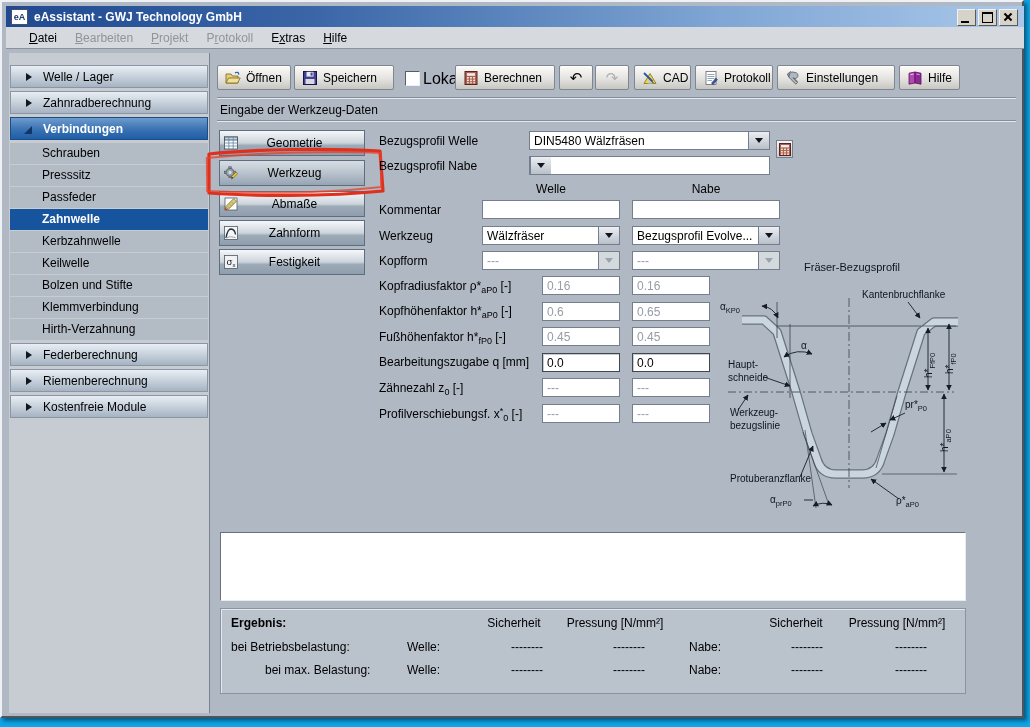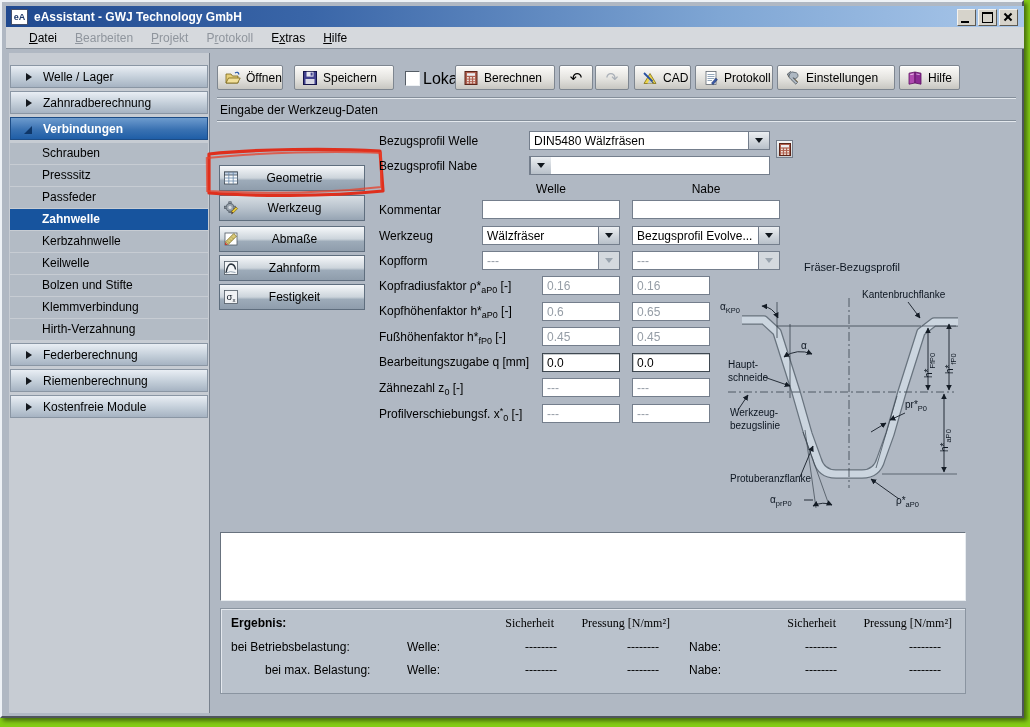--- a/index.html
+++ b/index.html
@@ -1,16 +1,16 @@
 <!DOCTYPE html>
 <html><head>
 <meta charset="utf-8">
 <style>
   html,body{margin:0;padding:0;}
-  .stage{position:relative;width:1030px;height:727px;background:#84cc16;
+  .stage{position:relative;width:1030px;height:727px;background:#0ea5e9;
     font-family:"Liberation Sans",sans-serif;overflow:hidden;color:#000;}
   .win-frame{position:absolute;left:0;top:0;width:1020px;height:714px;background:#b0b8c3;
     border-top:2px solid #eef2f6;border-left:2px solid #eef2f6;
     border-right:2px solid #4e545c;border-bottom:2px solid #4e545c;
     box-shadow:3px 3px 4px rgba(0,0,0,.45);}
   .titlebar{position:absolute;left:4px;top:4px;width:1018px;height:21px;
     background:linear-gradient(to right,#20498f,#3a66a8 30%,#7fa6d4 70%,#a9c7ea);
     display:flex;align-items:center;color:#fff;font-size:12px;font-weight:bold;}
   .app-icon{width:15px;height:14px;background:#fff;border:1px solid #46506a;margin:0 6px 0 5px;
     font-size:9px;font-weight:bold;color:#203a6a;display:flex;align-items:center;justify-content:center;}
@@ -44,21 +44,21 @@
     border:1px solid #7e8690;border-radius:2px;display:flex;align-items:center;gap:5px;
     padding:0 7px;font-size:12px;box-sizing:border-box;box-shadow:inset 0 1px 0 #fff;}
   .tb-btn.disabled{color:#aab0b8;}
   .icon16{width:16px;height:16px;flex:0 0 16px;display:inline-block;}
   .checkbox{position:absolute;left:403px;top:69px;width:13px;height:13px;background:#fff;
     border:1px solid;border-color:#555d66 #eef1f4 #eef1f4 #555d66;}
   .etch{position:absolute;left:215px;width:799px;height:0;border-top:1px solid #848e9a;border-bottom:1px solid #e4e9ee;}
   .section-title{position:absolute;left:218px;top:101px;font-size:12px;}
   .nav-btn{position:absolute;left:217px;width:146px;height:26px;
     background:linear-gradient(#f6f8fa,#ccd4db 50%,#9dabb9 60%,#8f9dac);
-    border:1px solid #5f6e7e;display:flex;align-items:center;font-size:12px;box-sizing:border-box;margin-top:35px;}
+    border:1px solid #5f6e7e;display:flex;align-items:center;font-size:12px;box-sizing:border-box;}
   .nav-btn .icon16{margin-left:3px;}
   .nav-btn .lab{flex:1;text-align:center;margin-right:14px;}
   .nav-btn.pressed{background:linear-gradient(#d7dde3,#b9c3cd 50%,#96a4b3);}
   .flabel{position:absolute;left:377px;font-size:12px;white-space:nowrap;}
   .sub{font-size:9px;vertical-align:-3px;}
   .sup{font-size:9px;vertical-align:4px;}
   .tfield{position:absolute;height:19px;background:#fff;border:1px solid #747e8c;box-sizing:border-box;
     font-size:12px;font-family:"Liberation Sans",sans-serif;padding:0 4px;display:flex;align-items:center;color:#000;}
   .tfield.gray{color:#959da6;}
   .tfield.focusy{border-color:#3e4851;box-shadow:inset 1px 1px 0 rgba(40,50,60,.25);}
@@ -74,21 +74,21 @@
   .combo.disabled .arrow i{border-top-color:#9aa4ae;}
   .colhead{position:absolute;top:180px;font-size:12px;text-align:center;}
   .small-btn{position:absolute;left:774px;top:138px;width:17px;height:18px;
     background:linear-gradient(#f4f5f6,#c9cdd2);border:1px solid #747e8c;box-sizing:border-box;
     display:flex;align-items:center;justify-content:center;}
   .msgbox{position:absolute;left:218px;top:530px;width:744px;height:67px;background:#fff;
     border:1px solid;border-color:#68727e #e8ecf0 #e8ecf0 #68727e;}
   .results{position:absolute;left:218px;top:606px;width:744px;height:84px;background:#bac2cc;
     border:1px solid #8a94a0;box-shadow:inset 1px 1px 0 #e4e8ee;font-size:12px;}
   .res{position:absolute;white-space:nowrap;}
-  .ctr{text-align:right;font-family:Liberation Serif, serif;}
+  .ctr{text-align:center;}
   svg text{font-family:"Liberation Sans",sans-serif;fill:#0c1520;}
 </style>
 </head>
 <body>
 
 <div class="stage">
   <div class="win-frame">
 
     <div class="titlebar">
       <span class="app-icon">eA</span>
@@ -127,21 +127,21 @@
       <div class="side-sub"><span>Kerbzahnwelle</span></div>
       <div class="side-sub"><span>Keilwelle</span></div>
       <div class="side-sub"><span>Bolzen und Stifte</span></div>
       <div class="side-sub"><span>Klemmverbindung</span></div>
       <div class="side-sub"><span>Hirth-Verzahnung</span></div>
       <div class="side-head"><i class="tri-right"></i><span>Federberechnung</span></div>
       <div class="side-head"><i class="tri-right"></i><span>Riemenberechnung</span></div>
       <div class="side-head"><i class="tri-right"></i><span>Kostenfreie Module</span></div>
     </div>
 
-    <div class="tb-btn" style="left:215px;width:66px;">
+    <div class="tb-btn" style="left:215px;width:74px;">
       <svg class="icon16" viewBox="0 0 16 16">
           <path d="M10 3 q3 -2 4 1.5" stroke="#2858a8" stroke-width="1.2" fill="none"></path>
           <path d="M1 13 L1 4 L6 4 L7.5 6 L13 6 L13 13 Z" fill="#e6cf7a" stroke="#7a6418" stroke-width="0.8"></path>
           <path d="M1 13 L3.5 8 L15.2 8 L12.6 13 Z" fill="#f2e09a" stroke="#7a6418" stroke-width="0.8"></path>
         </svg>
       <span>Öffnen</span>
     </div>
     <div class="tb-btn" style="left:292px;width:100px;">
       <svg class="icon16" viewBox="0 0 16 16">
           <rect x="1.5" y="1.5" width="13" height="13" fill="#41418f" stroke="#14144a"></rect>

